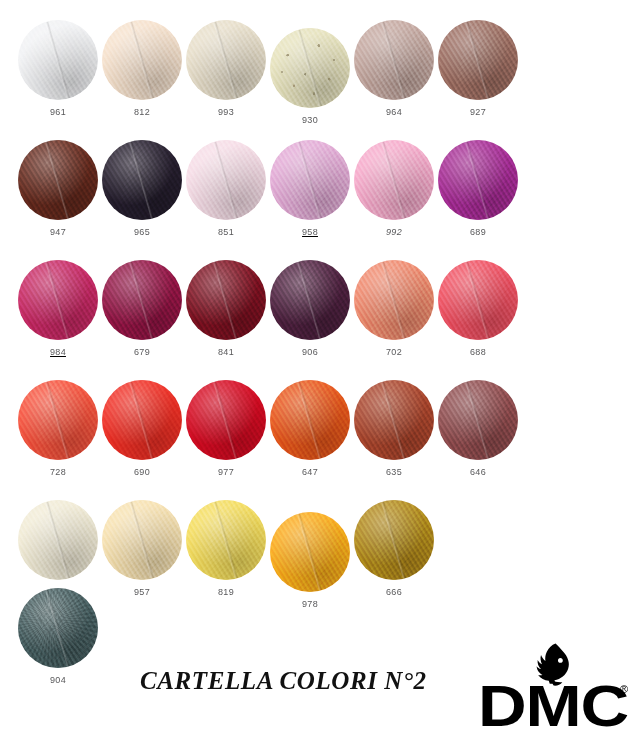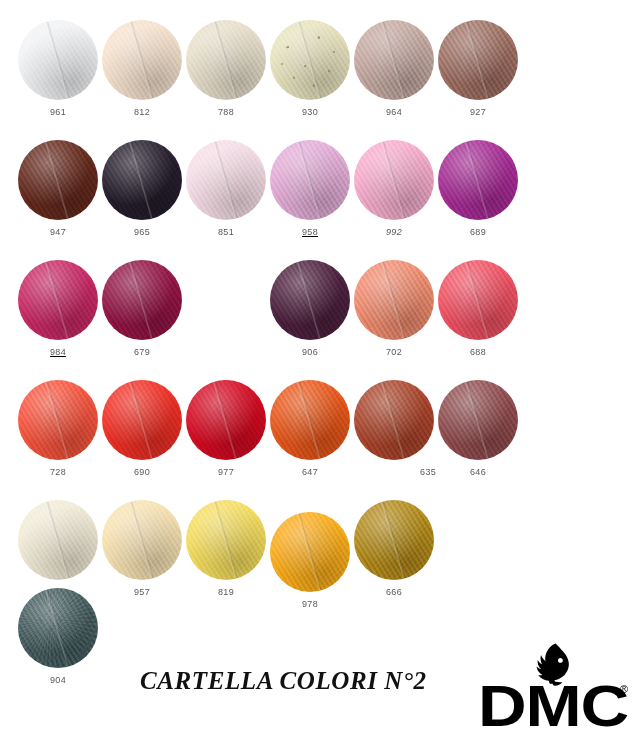--- a/index.html
+++ b/index.html
@@ -204,23 +204,23 @@
       </div>
       <div class="swatch-label">812</div>
     </div>
     <div class="swatch-cell" style="left: 184px; top: 20px;">
       <div class="ball" style="background: rgb(232, 223, 202);">
         <div class="shade"></div>
         <div class="strands"></div>
         <div class="strands2"></div>
         <div class="seam"></div>
       </div>
-      <div class="swatch-label">788</div>
-    </div>
-    <div class="swatch-cell" style="left: 268px; top: 20px; text-align: center;">
+      <div class="swatch-label">993</div>
+    </div>
+    <div class="swatch-cell" style="left: 268px; top: 28px; text-align: center;">
       <div class="ball flecked" style="background: rgb(231, 227, 189);">
         <div class="shade"></div>
         <div class="strands"></div>
         <div class="strands2"></div>
         <div class="seam"></div>
         <div class="flecks"></div>
       </div>
       <div class="swatch-label">930</div>
     </div>
     <div class="swatch-cell" style="left: 352px; top: 20px;">
@@ -306,20 +306,29 @@
     </div>
     <div class="swatch-cell" style="left: 100px; top: 260px;">
       <div class="ball" style="background: rgb(142, 20, 66);">
         <div class="shade"></div>
         <div class="strands"></div>
         <div class="strands2"></div>
         <div class="seam"></div>
       </div>
       <div class="swatch-label">679</div>
     </div>
+    <div class="swatch-cell" style="left: 184px; top: 260px;">
+      <div class="ball" style="background: rgb(120, 16, 31);">
+        <div class="shade"></div>
+        <div class="strands"></div>
+        <div class="strands2"></div>
+        <div class="seam"></div>
+      </div>
+      <div class="swatch-label">841</div>
+    </div>
     <div class="swatch-cell" style="left: 268px; top: 260px;">
       <div class="ball" style="background: rgb(74, 31, 60);">
         <div class="shade"></div>
         <div class="strands"></div>
         <div class="strands2"></div>
         <div class="seam"></div>
       </div>
       <div class="swatch-label">906</div>
     </div>
     <div class="swatch-cell" style="left: 352px; top: 260px;">
@@ -369,21 +378,21 @@
     </div>
     <div class="swatch-cell" style="left: 268px; top: 380px;">
       <div class="ball" style="background: rgb(232, 84, 26);">
         <div class="shade"></div>
         <div class="strands"></div>
         <div class="strands2"></div>
         <div class="seam"></div>
       </div>
       <div class="swatch-label">647</div>
     </div>
-    <div class="swatch-cell" style="left: 352px; top: 380px; text-align: right;">
+    <div class="swatch-cell" style="left: 352px; top: 380px;">
       <div class="ball" style="background: rgb(167, 67, 43);">
         <div class="shade"></div>
         <div class="strands"></div>
         <div class="strands2"></div>
         <div class="seam"></div>
       </div>
       <div class="swatch-label">635</div>
     </div>
     <div class="swatch-cell" style="left: 436px; top: 380px;">
       <div class="ball" style="background: rgb(140, 74, 76);">

